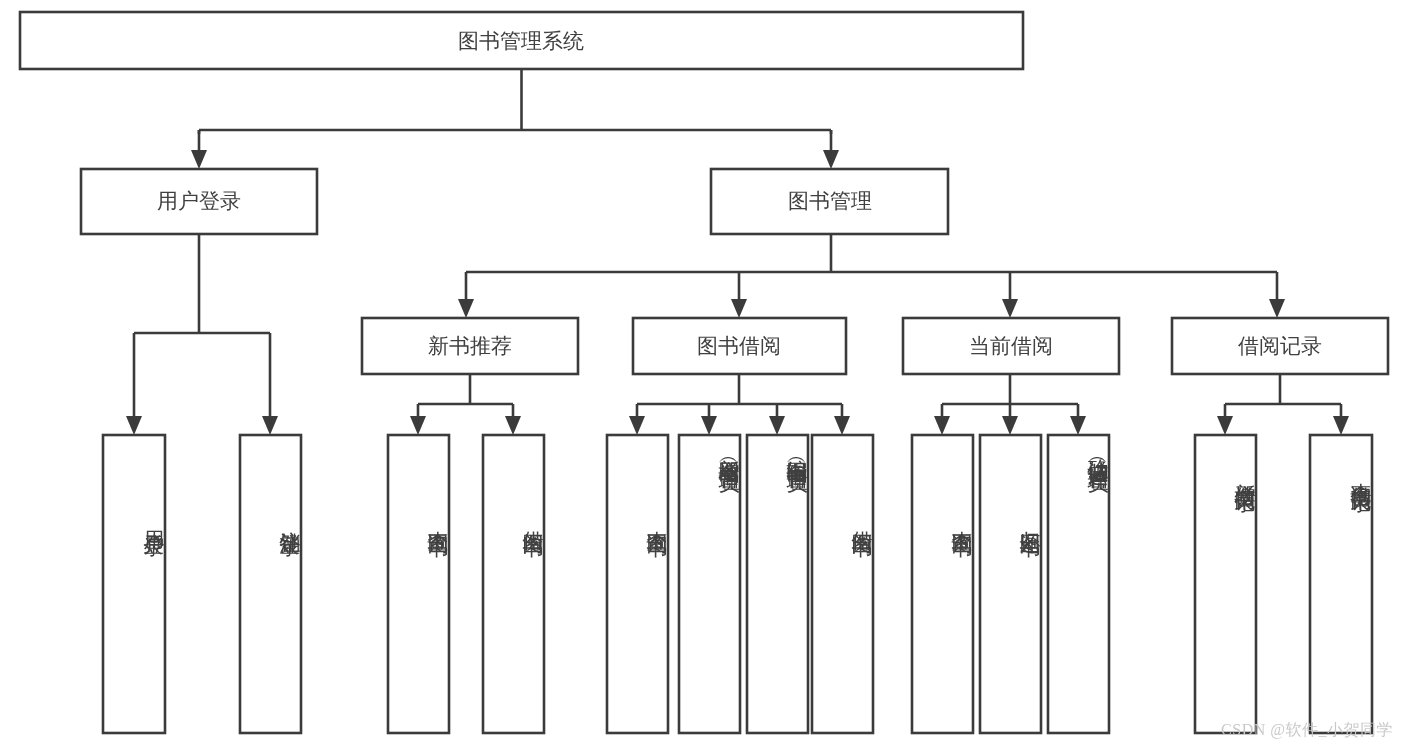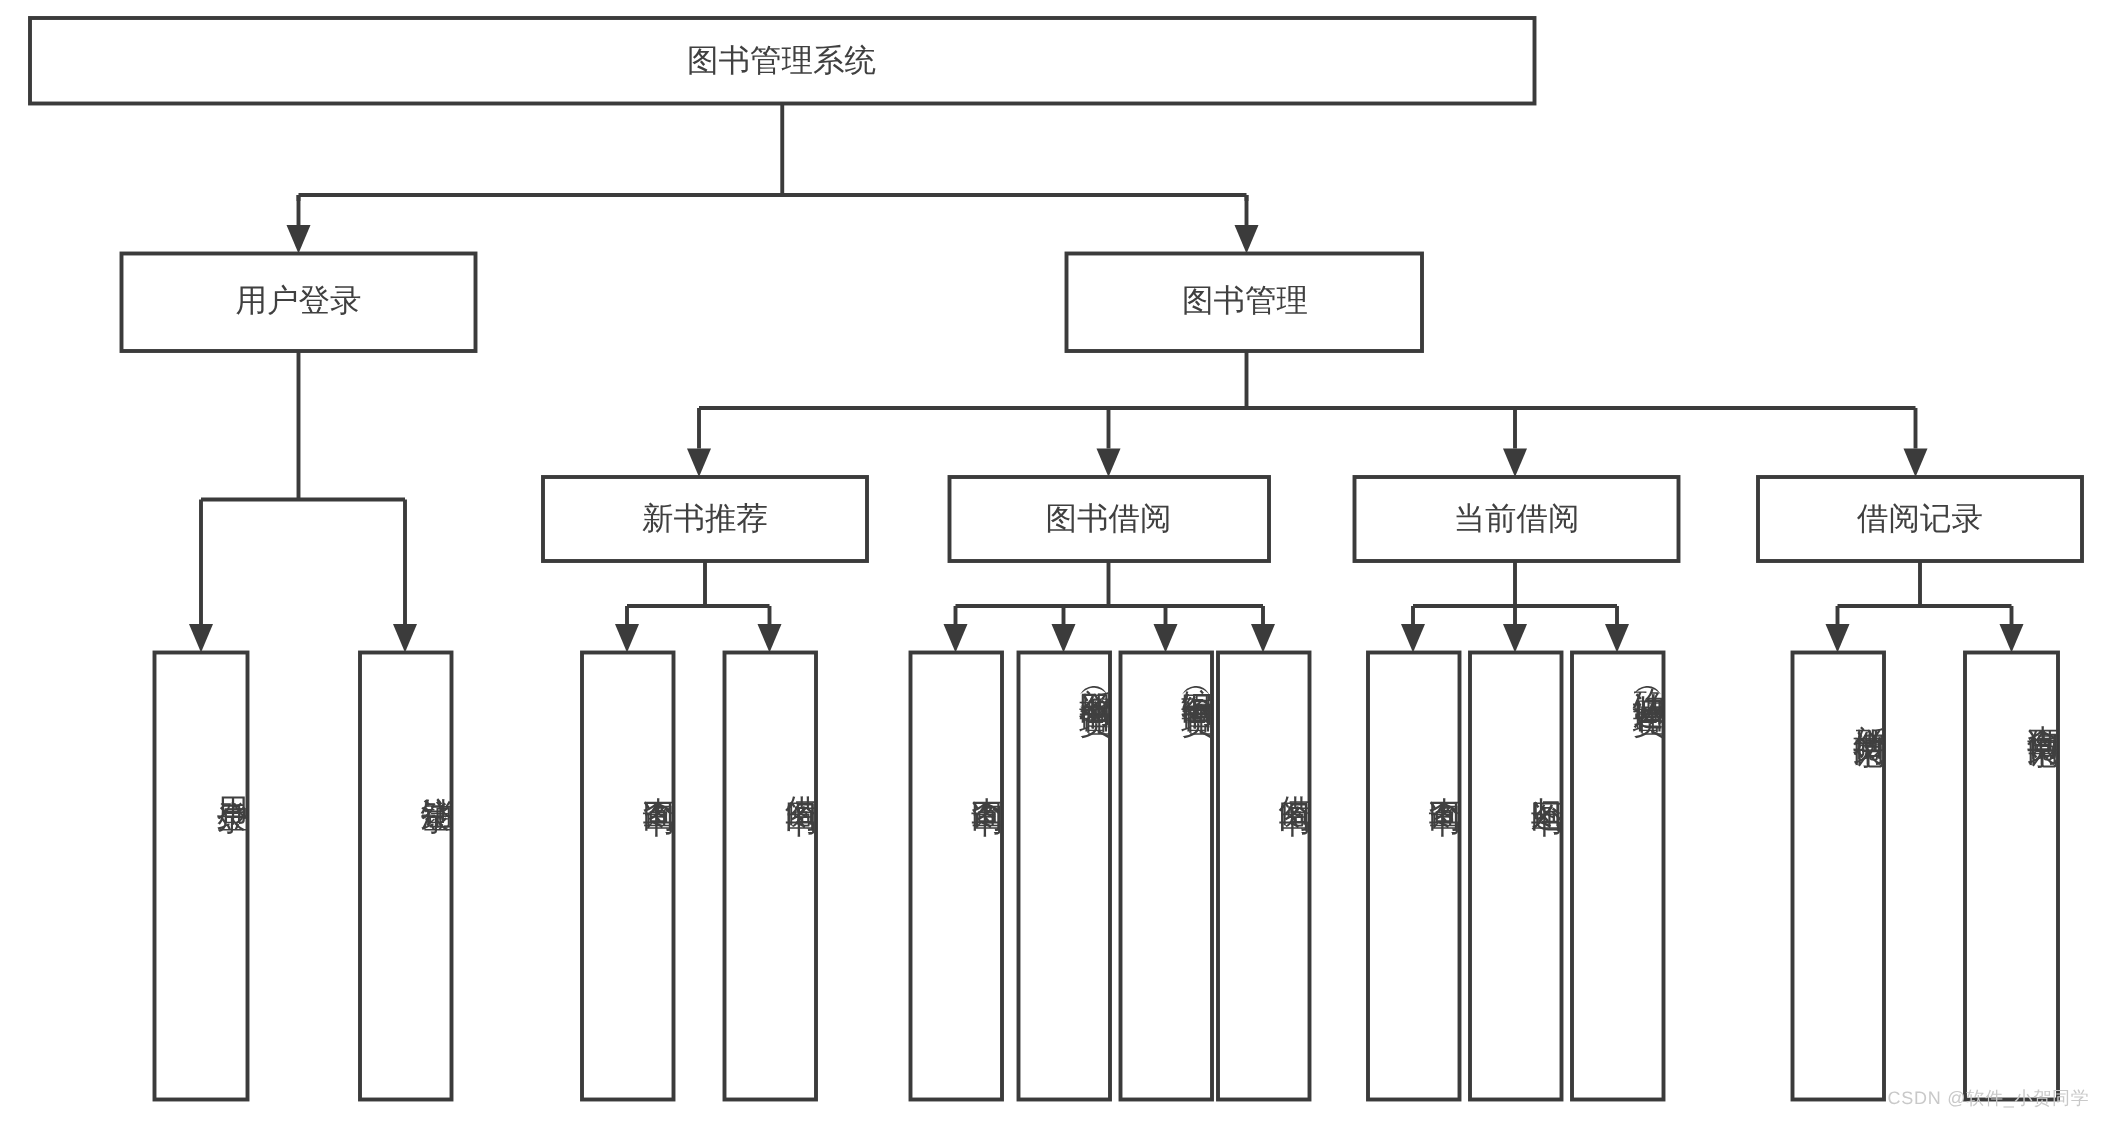--- a/index.html
+++ b/index.html
@@ -45,22 +45,22 @@
     font-family: "Liberation Sans", "DejaVu Sans", sans-serif;
     font-size: 21px;
     fill: #404040;
     text-anchor: middle;
     dominant-baseline: middle;
   }
   .watermark {
     position: absolute;
     right: 12px;
     bottom: 6px;
-    font-family: Liberation Sans, sans-serif;
-    font-size: 12px;
+    font-family: Liberation Serif, serif;
+    font-size: 16px;
     color: #c9c9c9;
     letter-spacing: 0.5px;
     white-space: nowrap;
     user-select: none;
   }
   .vbox-layer {
     position: absolute;
     left: 0;
     top: 0;
     width: 1405px;

